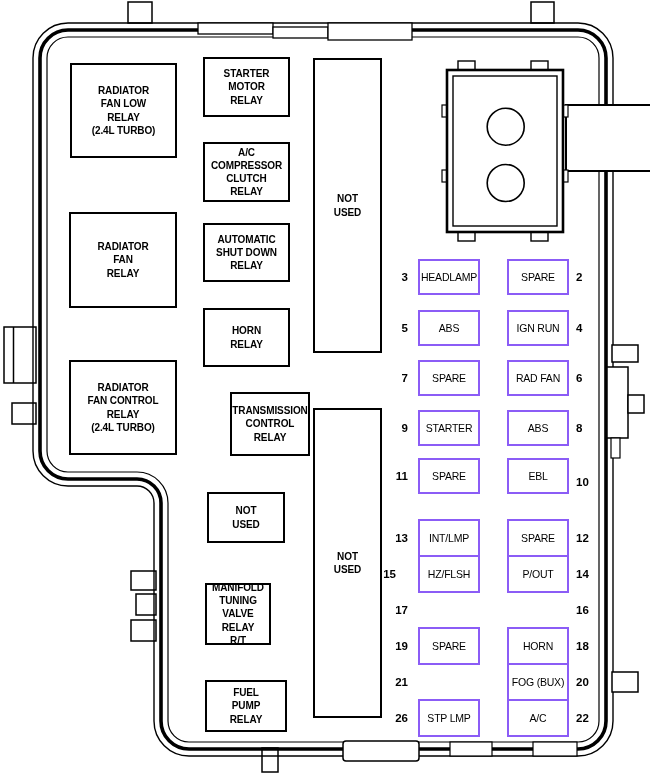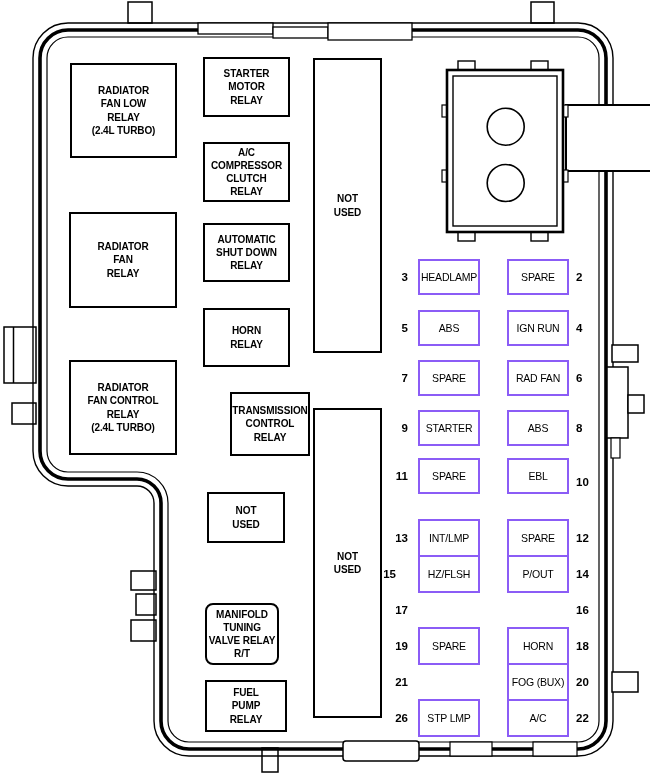--- a/index.html
+++ b/index.html
@@ -126,21 +126,21 @@
     </div>
   <div class="relay" style="left:205px;top:392px;width:80px;height:64px;margin-left:25px;">
       <span>TRANSMISSION
 CONTROL
 RELAY</span>
     </div>
   <div class="relay" style="left:207px;top:492px;width:78px;height:51px;">
       <span>NOT
 USED</span>
     </div>
-  <div class="relay" style="left:205px;top:603px;width:74px;height:62px;border-radius:8px;">
+  <div class="relay" style="left:205px;top:583px;width:66px;height:62px;">
       <span>MANIFOLD
 TUNING
 VALVE RELAY
 R/T</span>
     </div>
   <div class="relay" style="left:205px;top:680px;width:82px;height:52px;">
       <span>FUEL
 PUMP
 RELAY</span>
     </div>

